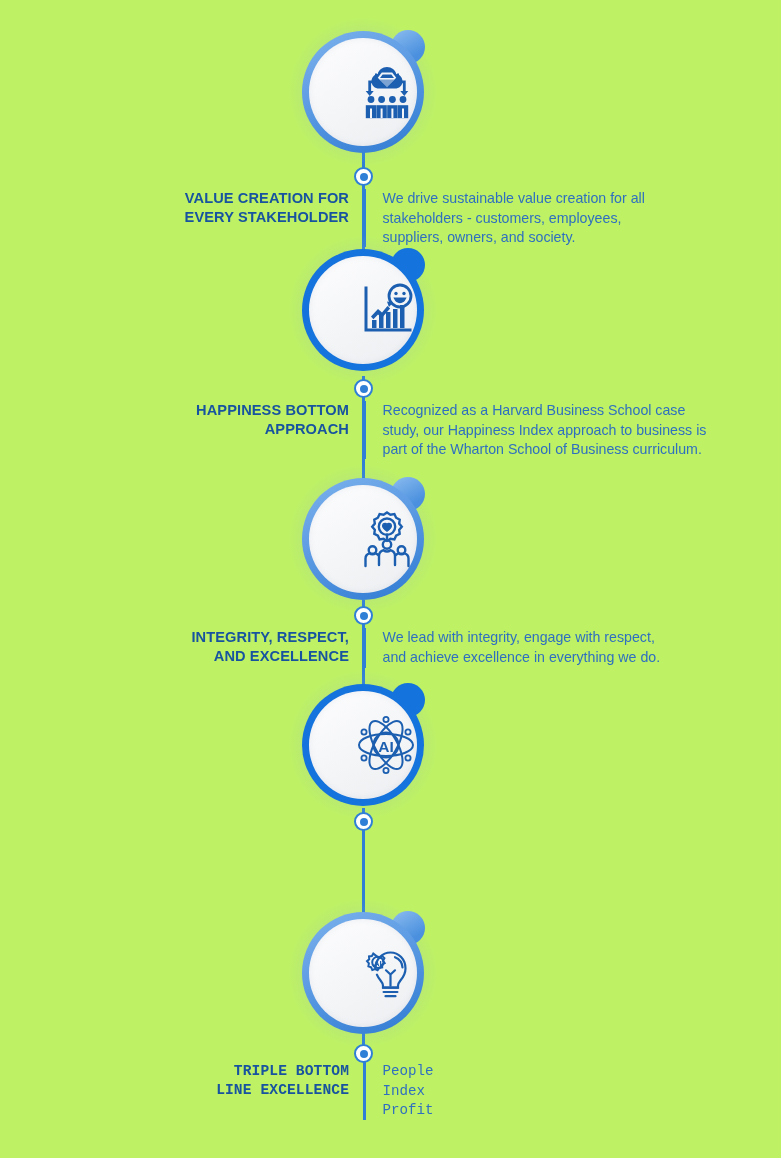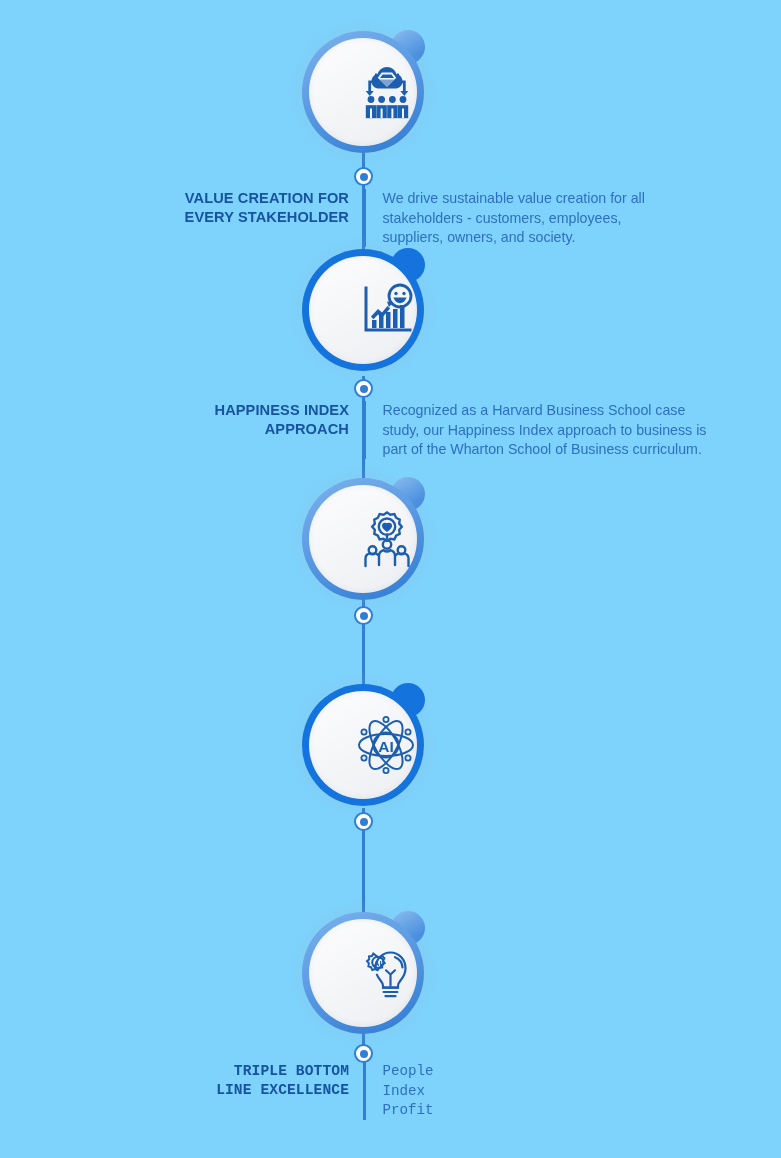--- a/index.html
+++ b/index.html
@@ -9,21 +9,21 @@
     height: 1158px;
     background: #ffffff;
     font-family: "Liberation Sans", sans-serif;
     overflow: hidden;
   }
 
   #page {
     position: relative;
     width: 781px;
     height: 1158px;
-    background: #7dd3fc;
+    background: #bef264;
   }
 
   
   .spine {
     position: absolute;
     left: 362px;
     width: 2.5px;
     background: #2f7fd6;
   }
 
@@ -227,21 +227,21 @@
         </span>
       </div>
     </div>
   </div>
 
   <div class="node" style="left:354px;top:379px;">
     <i></i>
   </div>
 
   <div class="row" style="left:167px;top:401px;">
-    <div class="heading">HAPPINESS INDEX
+    <div class="heading">HAPPINESS BOTTOM
 APPROACH</div>
     <div class="rule" style="height:58px;"></div>
     <div class="body">Recognized as a Harvard Business School case
 study, our Happiness Index approach to business  is
 part of the Wharton School of Business curriculum.</div>
   </div>
 
   <div class="badge" style="left:302px;top:478px;">
     <div class="glow"></div>
     <div class="accent grad"></div>
@@ -266,20 +266,27 @@
           </svg>
         </span>
       </div>
     </div>
   </div>
 
   <div class="node" style="left:354px;top:606px;">
     <i></i>
   </div>
 
+  <div class="row" style="left:167px;top:628px;">
+    <div class="heading">INTEGRITY, RESPECT,
+AND EXCELLENCE</div>
+    <div class="rule" style="height:40px;"></div>
+    <div class="body">We lead with integrity, engage with respect,
+and achieve excellence in everything we do.</div>
+  </div>
 
   <div class="badge" style="left:302px;top:684px;">
     <div class="glow"></div>
     <div class="accent solid"></div>
     <div class="ring solid">
       <div class="inner">
         <span>
           <svg width="62" height="62" viewBox="0 0 62 62">
             <g fill="none" stroke="#1c5fb0" stroke-width="2">
               <ellipse cx="31" cy="31" rx="27" ry="11"></ellipse>

